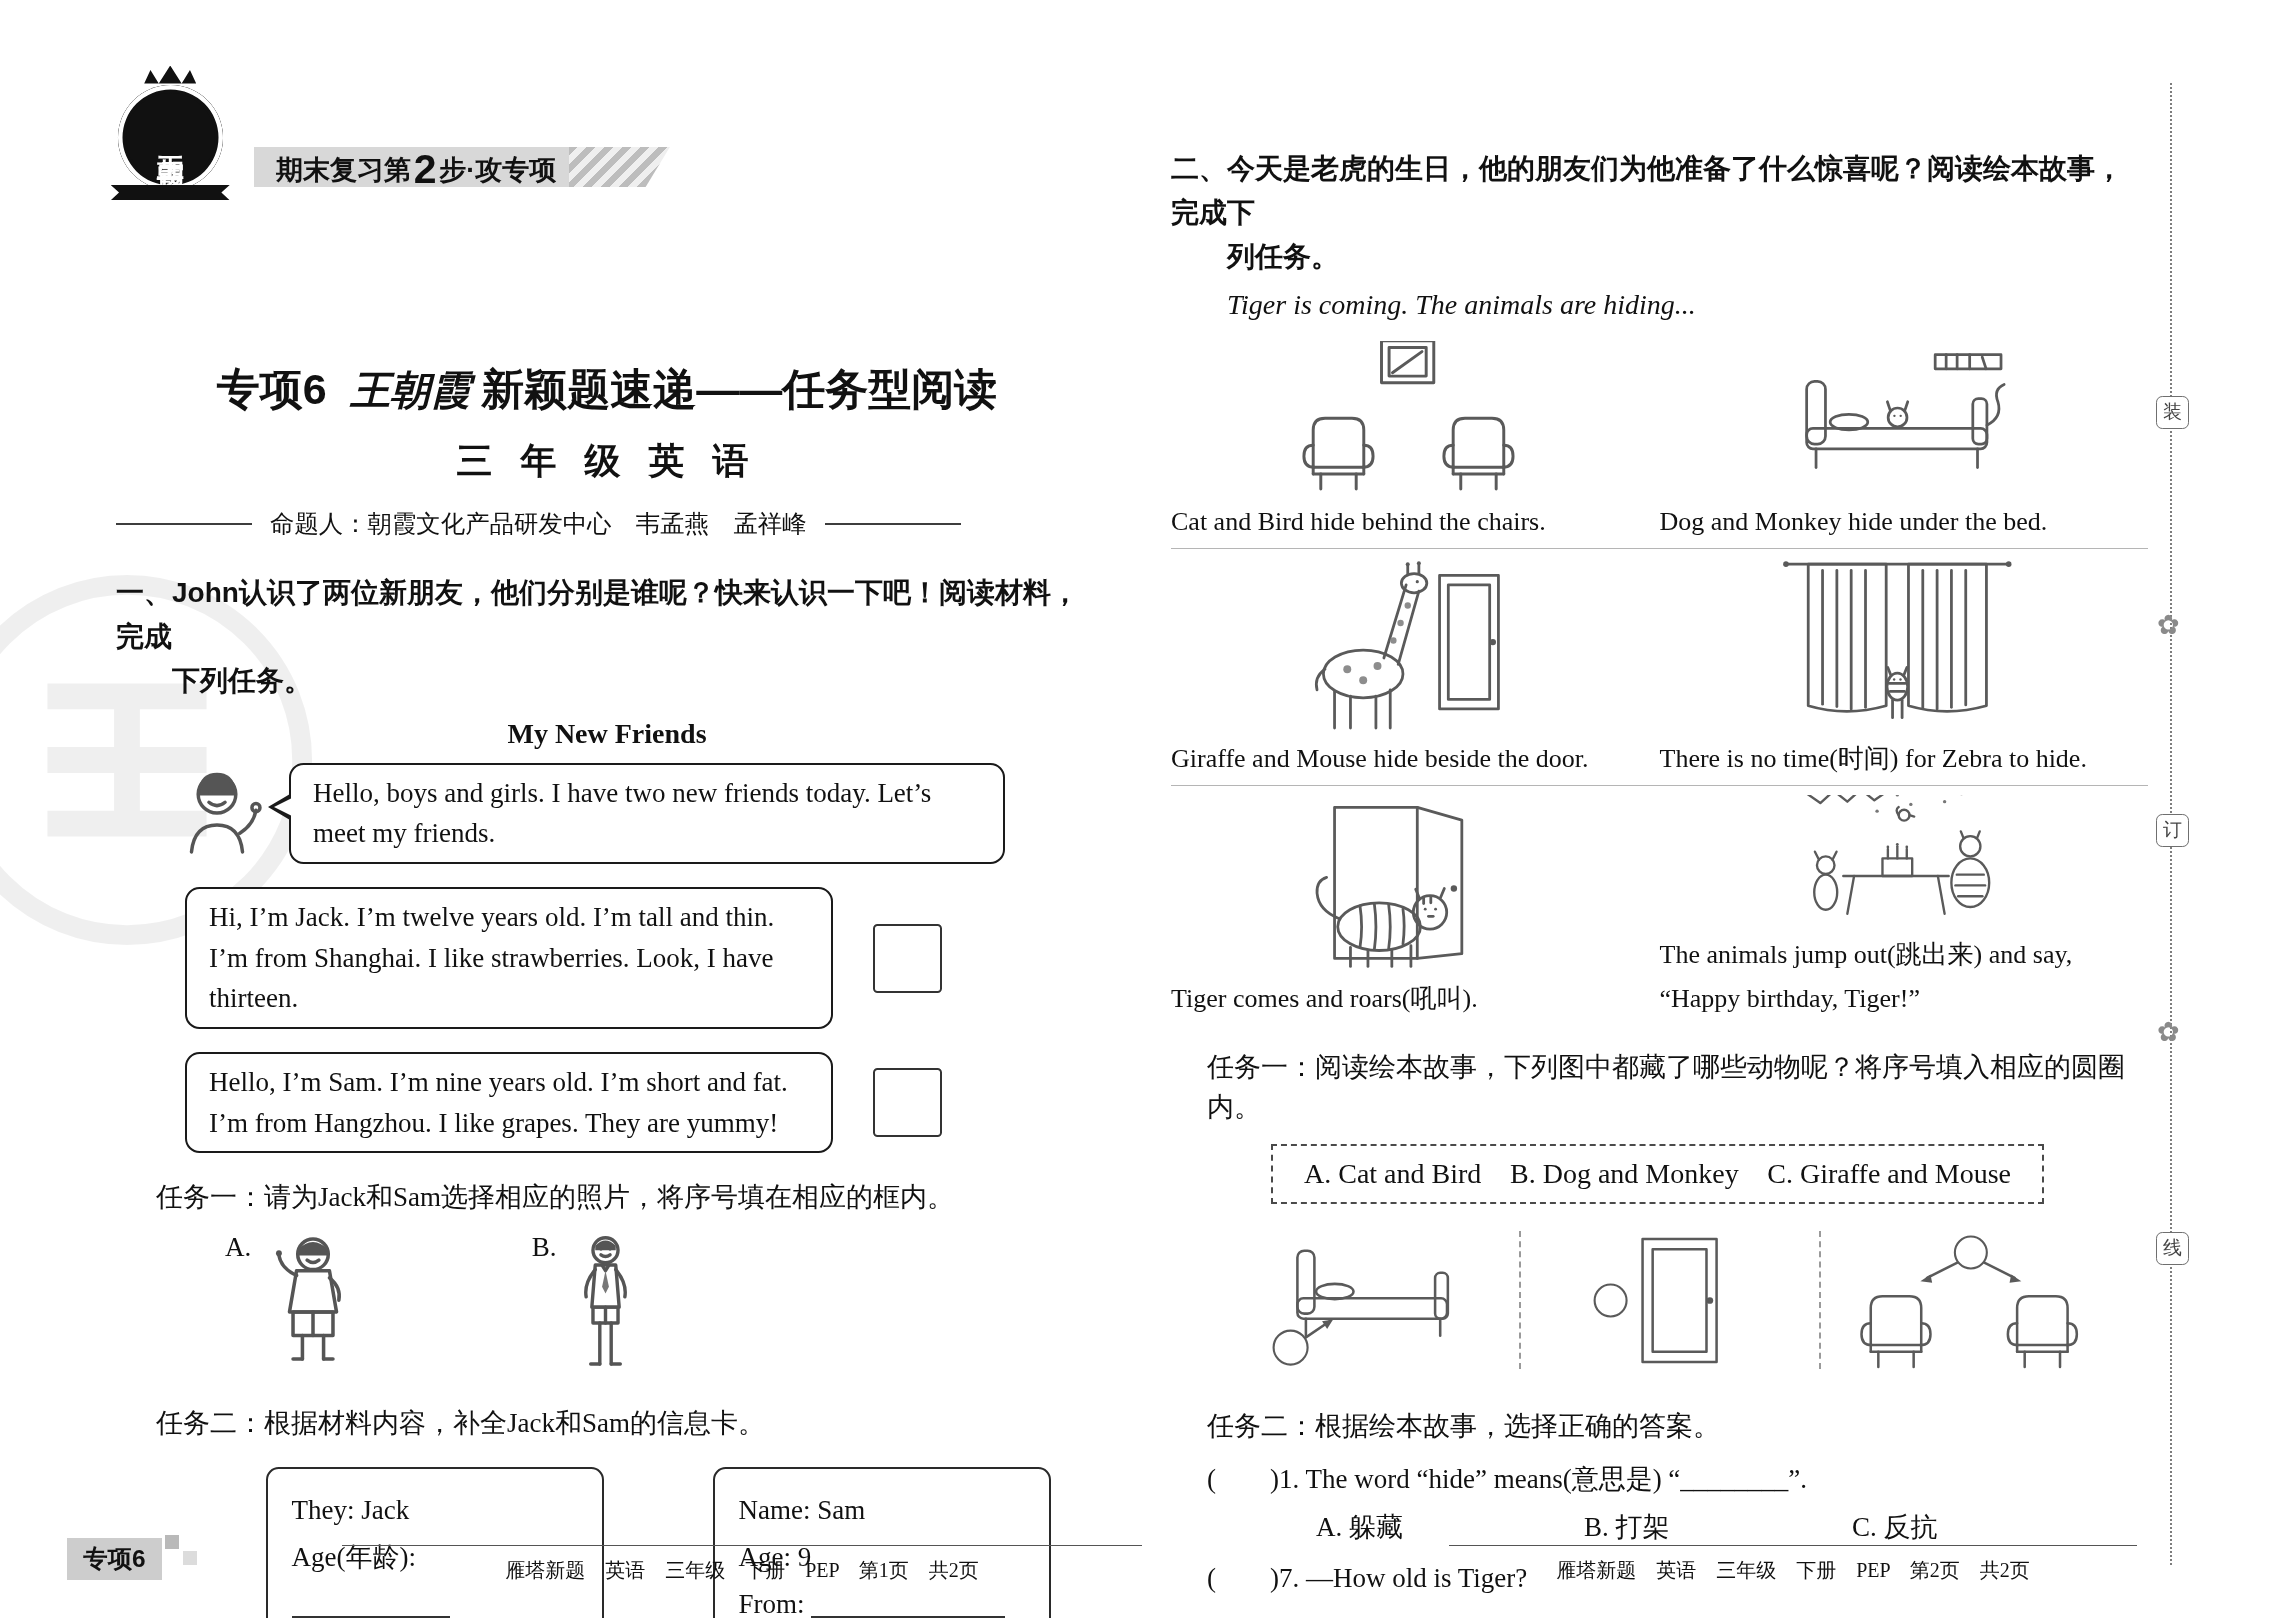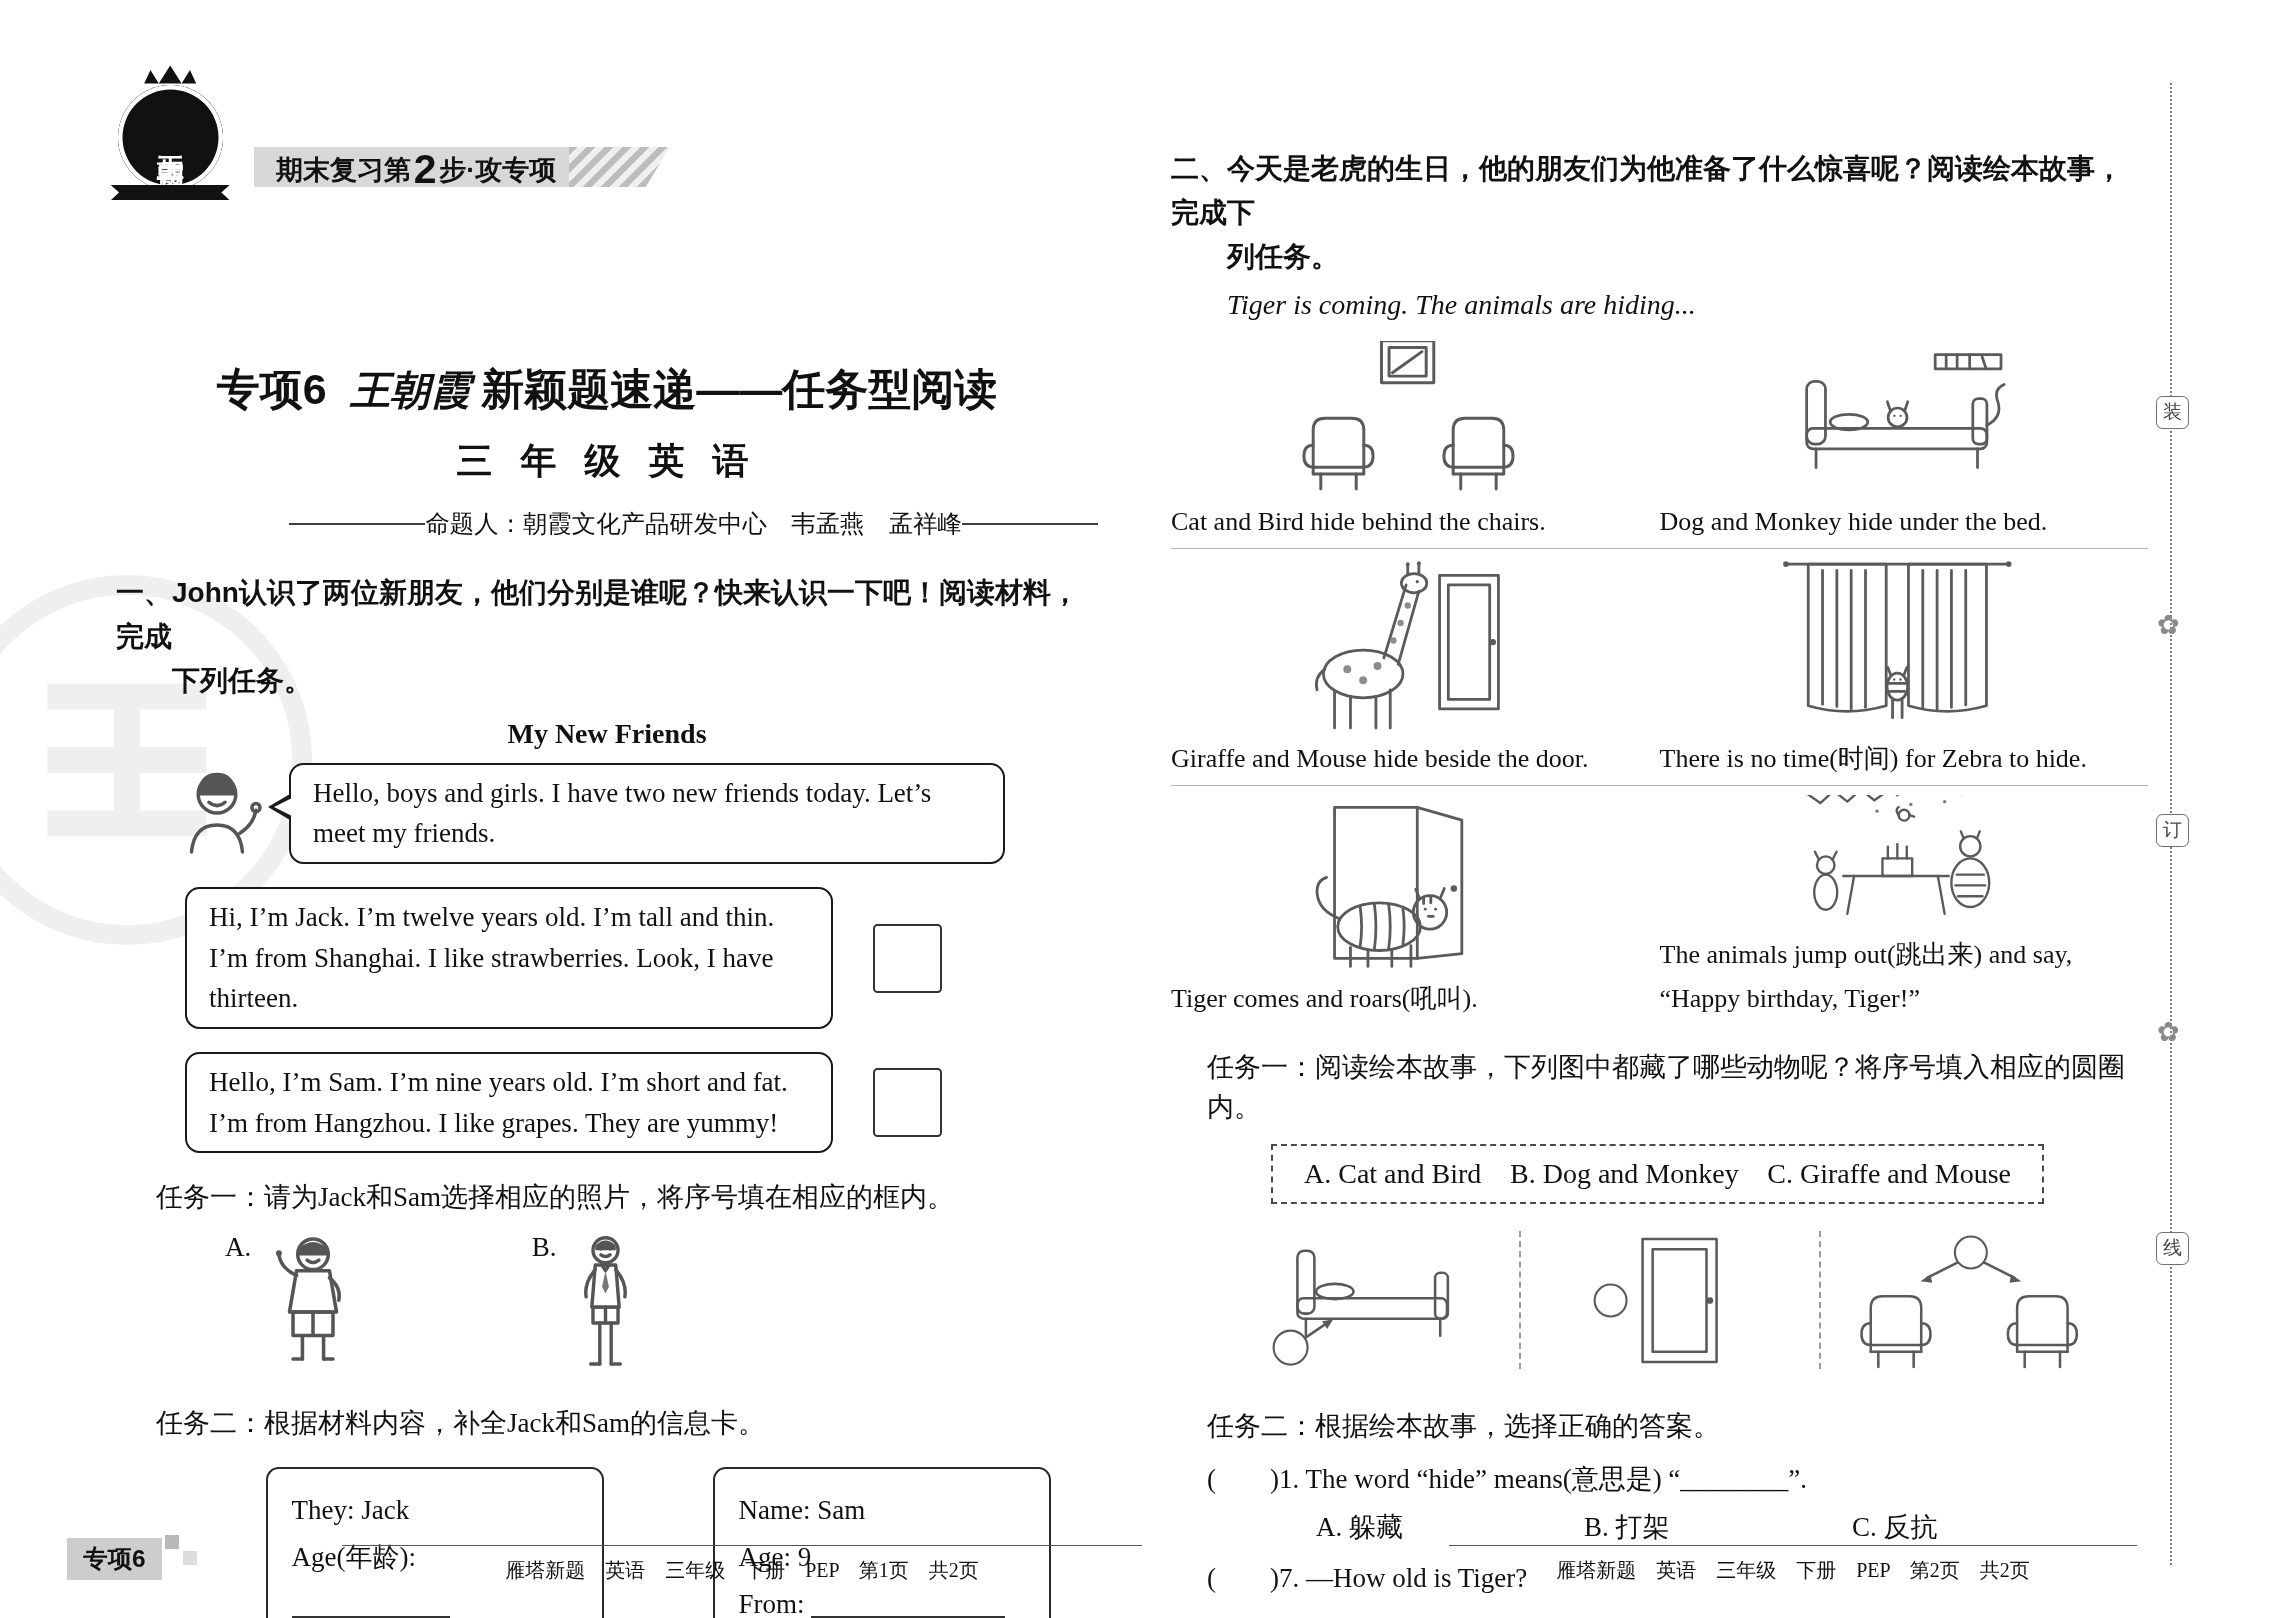--- a/index.html
+++ b/index.html
@@ -36,21 +36,21 @@
     background:repeating-linear-gradient(135deg,#bdbdbd 0 6.3px,#efefef 6.3px 12.7px);
     clip-path:polygon(0 0,100% 0,76% 100%,0 100%); }
 
   .title { margin-top:143px; text-align:center; font-family:"Liberation Sans",sans-serif;
     font-weight:700; font-size:43px; white-space:nowrap; }
   .title-num { margin-right:23.5px; }
   .title-brand { font-family:"DejaVu Serif",serif; font-style:italic; font-size:40px; margin-right:11px; }
 
   .subtitle { margin-top:18px; text-align:center; font:700 36px "Liberation Sans",sans-serif; letter-spacing:9px; }
 
-  .byline { margin-top:22px; display:flex; align-items:center; justify-content:flex-end; 
+  .byline { margin-top:22px; display:flex; align-items:center; justify-content:flex-start; gap:18px;
     font-size:24.4px; }
   .byline-line { width:136px; height:1.8px; background:#3d3d3d; }
 
   .section-stem { margin-top:31px; font:700 28px/1.58 "Liberation Sans",sans-serif; }
   .indent2 { padding-left:56px; }
 
   .passage-title { margin-top:14.5px; text-align:center; font:700 28px "Liberation Serif",serif; }
 
   .bubble-row { display:flex; align-items:center; }
   .row1 { margin:12.7px 0 0 54px; }

